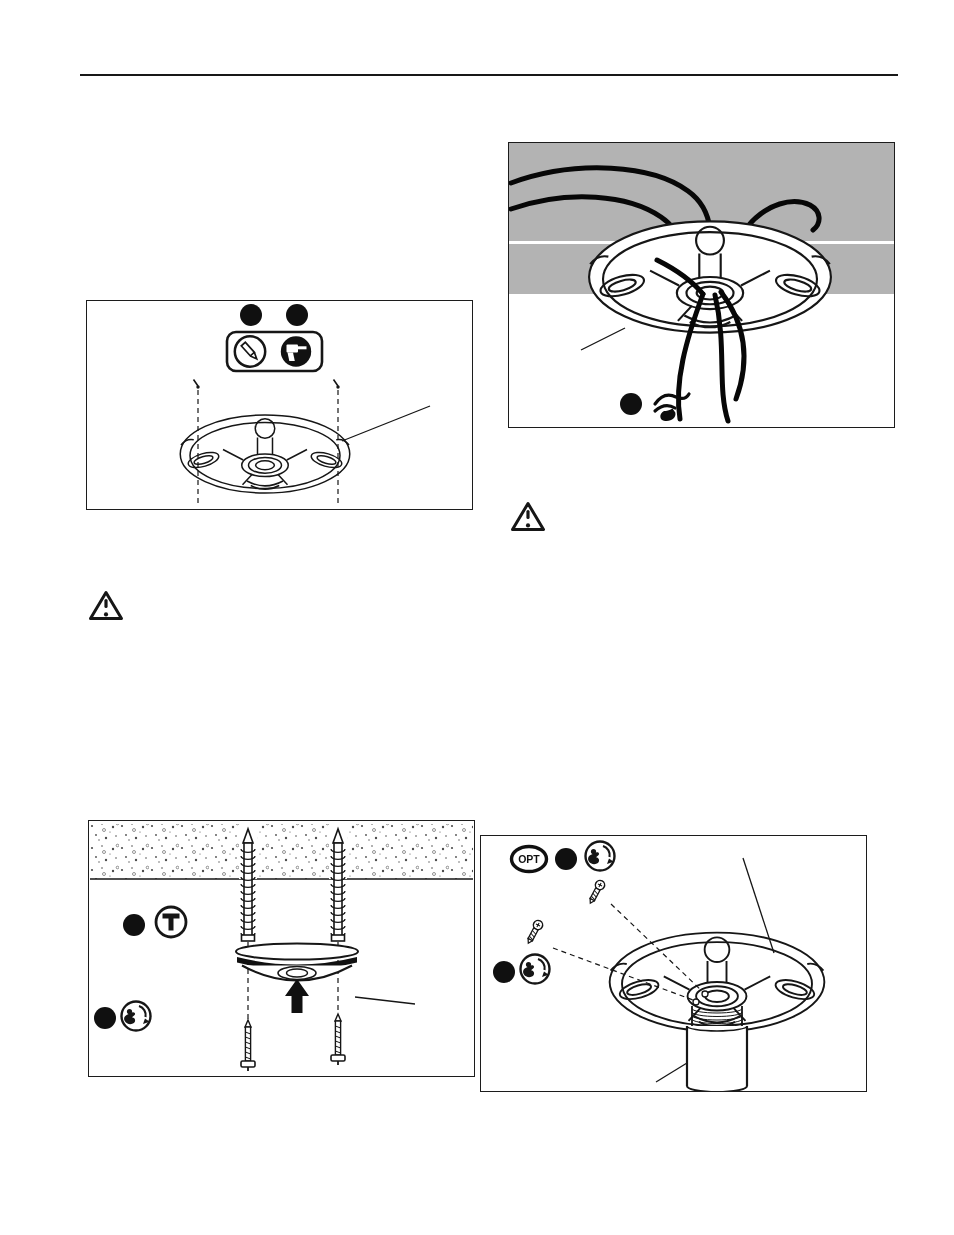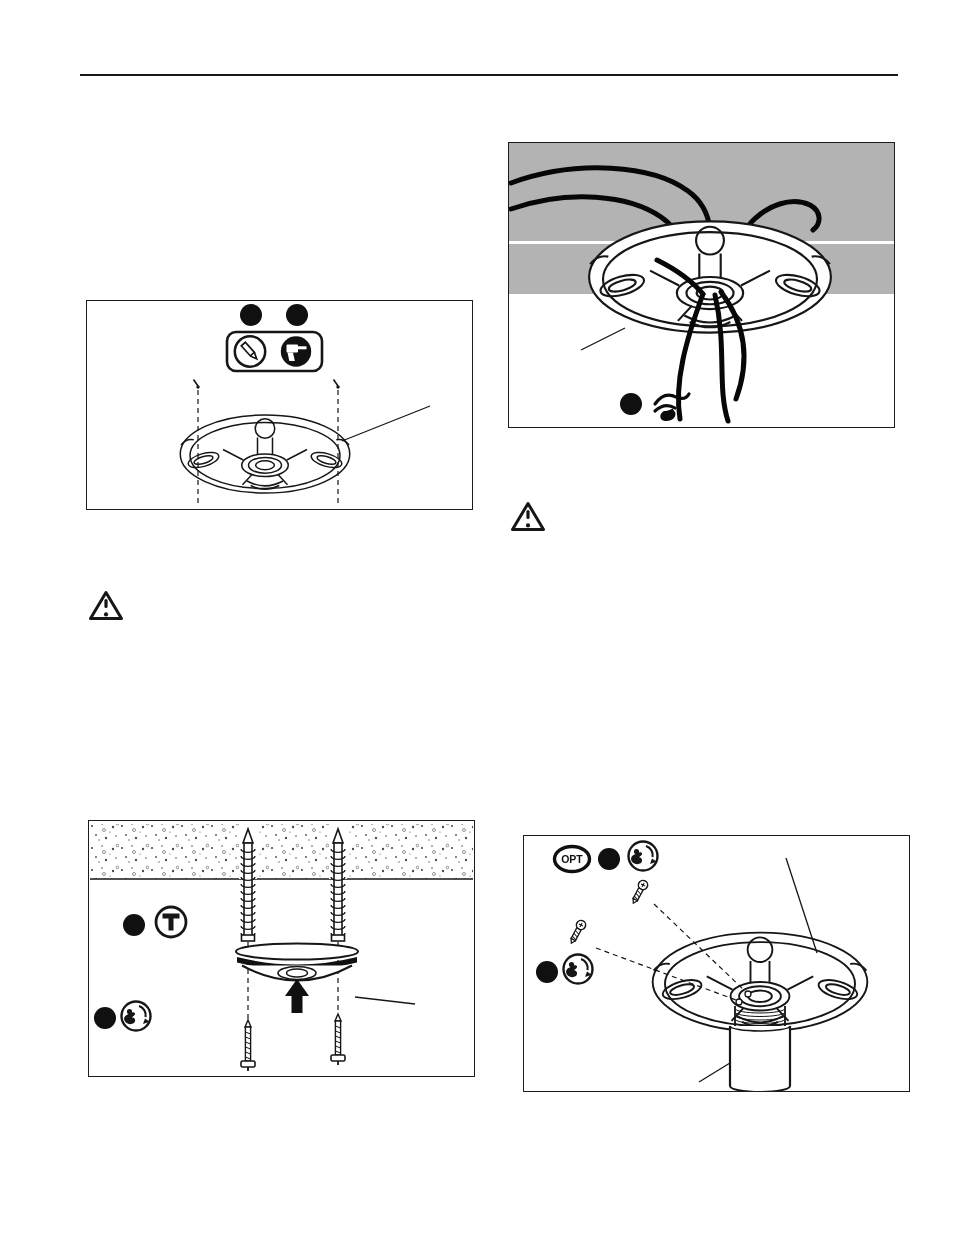--- a/index.html
+++ b/index.html
@@ -199,21 +199,21 @@
       </g>
       <path d="M208,158 L196,175 L202.5,175 L202.5,192 L213.5,192 L213.5,175 L220,175 Z" fill="#101010"></path>
       <circle cx="16" cy="197" r="11" fill="#101010"></circle>
       <use href="#handTurn" transform="translate(47,195)"></use>
       <use href="#screwUp" transform="translate(159,199)"></use>
       <use href="#screwUp" transform="translate(249,193)"></use>
       <line x1="266" y1="176" x2="326" y2="183" stroke="#161616" stroke-width="1.3"></line>
     </svg>
   </div>
 
-  <div class="figbox" style="left:523px;top:835px;width:385px;height:255px">
+  <div class="figbox" style="left:480px;top:835px;width:385px;height:255px">
     <svg width="385" height="255" viewBox="0 0 385 255">
       <use href="#plate34" transform="translate(236,146) scale(0.95) translate(-120,-62)"></use>
       <g>
         <path d="M211,170 L211,190 M261,170 L261,190" stroke="#161616" stroke-width="1.8" fill="none"></path>
         <path d="M211,172.5 a25,4.5 0 0 0 50,0 M211,176 a25,4.5 0 0 0 50,0 M211,179.5 a25,4.5 0 0 0 50,0 M211,183 a25,4.5 0 0 0 50,0 M211,186.5 a25,4.5 0 0 0 50,0" fill="none" stroke="#161616" stroke-width="1"></path>
         <rect x="206" y="190" width="60" height="62" fill="#ffffff" stroke="none"></rect>
         <path d="M206,190 L206,250 M266,190 L266,250" stroke="#161616" stroke-width="2.2" fill="none"></path>
         <path d="M206,250 a30,6 0 0 0 60,0" fill="none" stroke="#161616" stroke-width="2"></path>
         <path d="M206,190 a30,5 0 0 0 60,0" fill="none" stroke="#161616" stroke-width="1.4"></path>
       </g>

